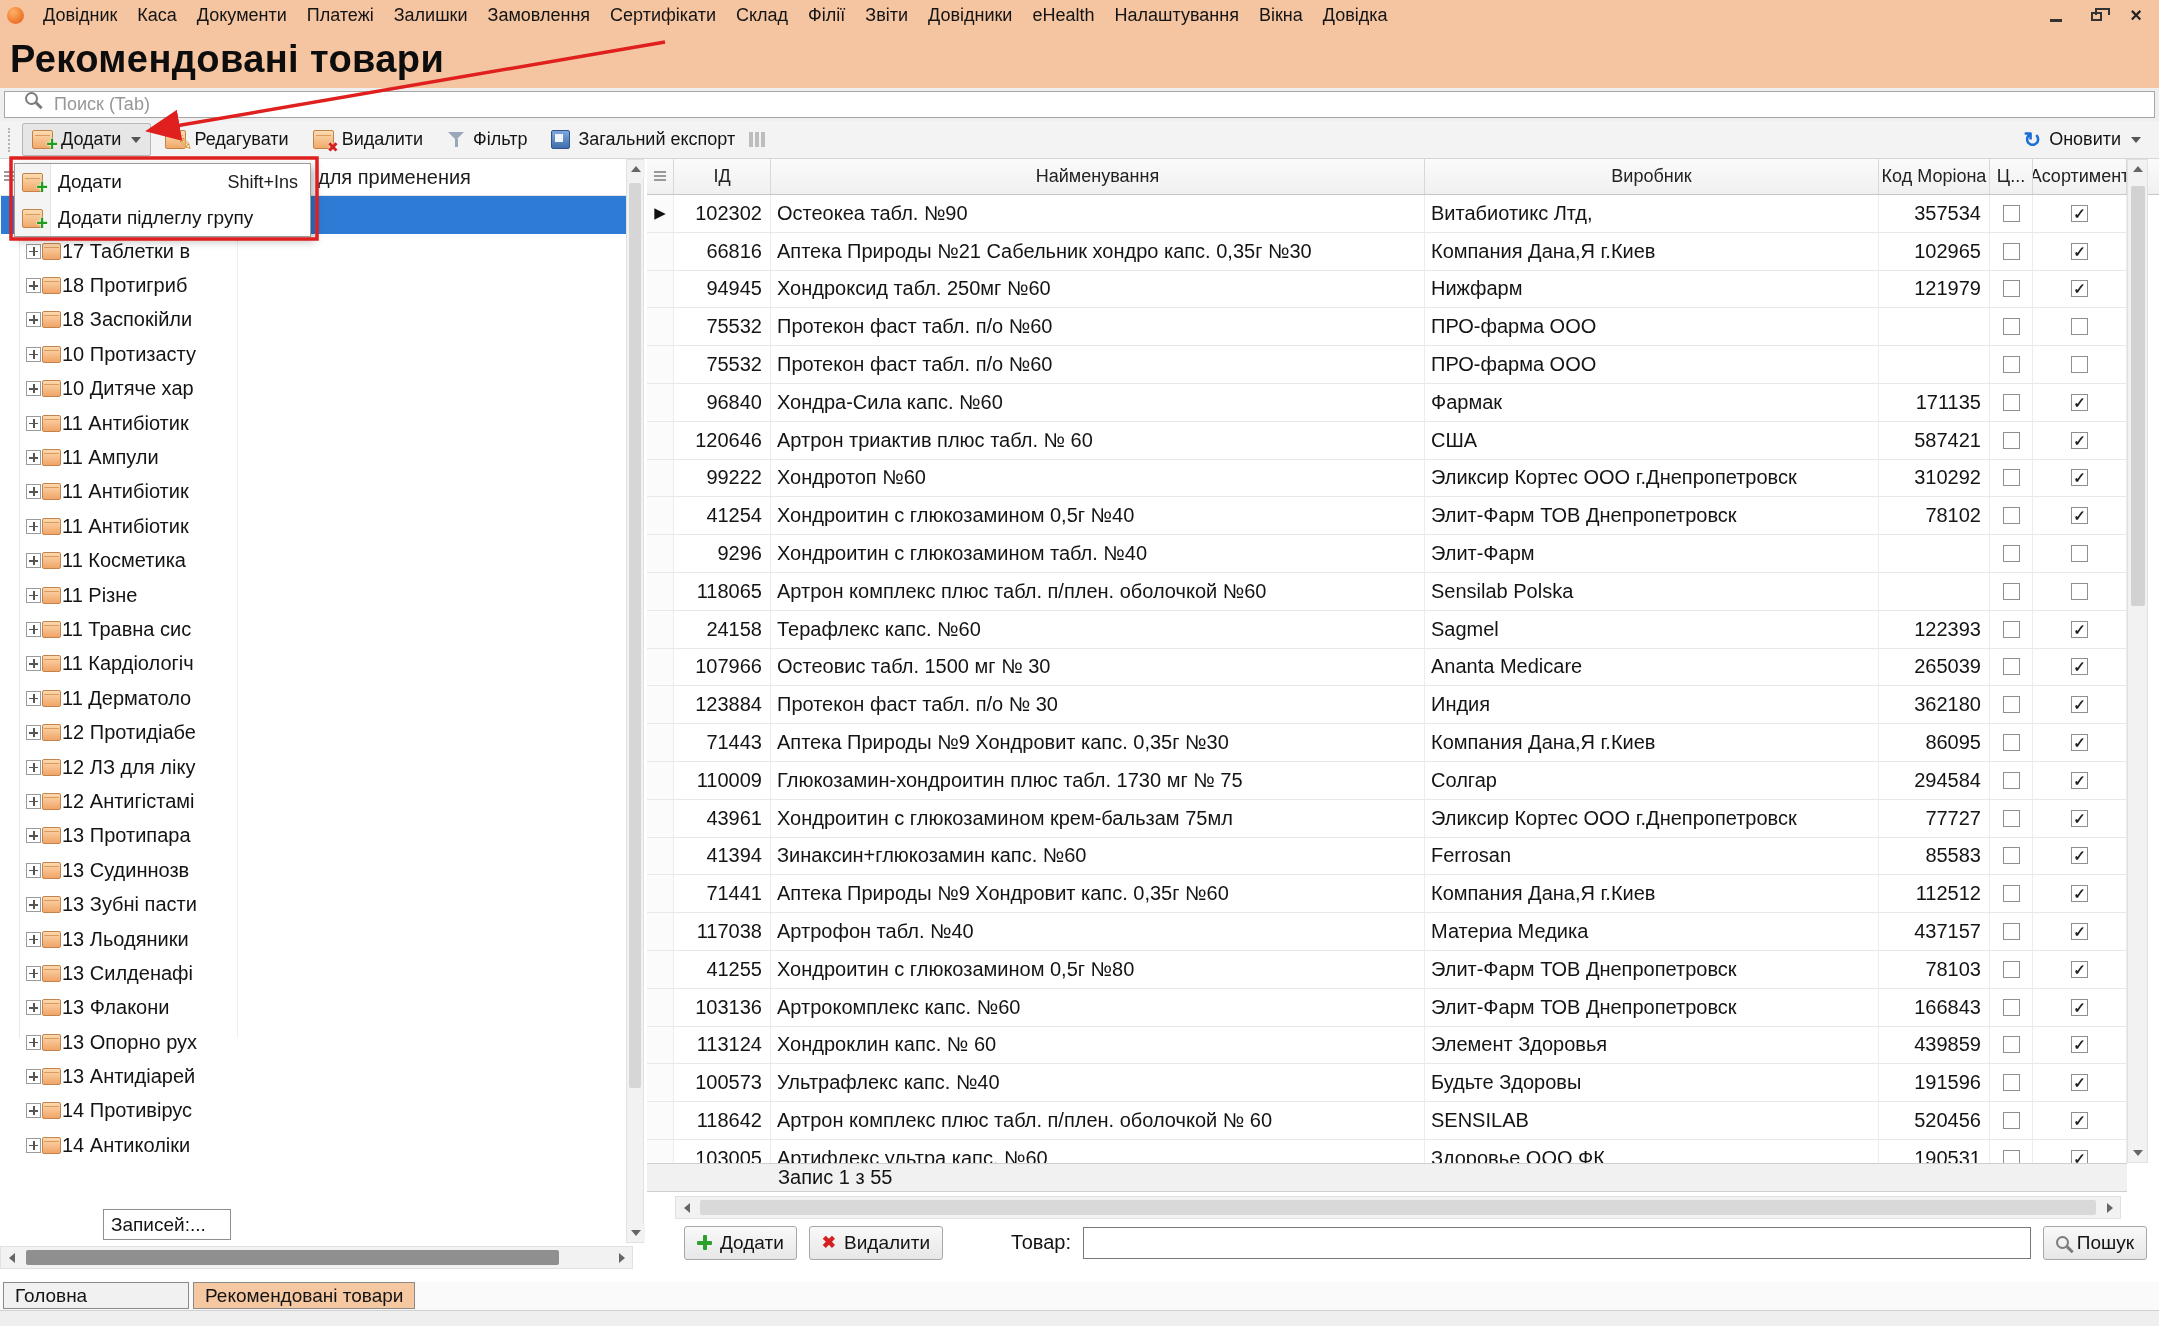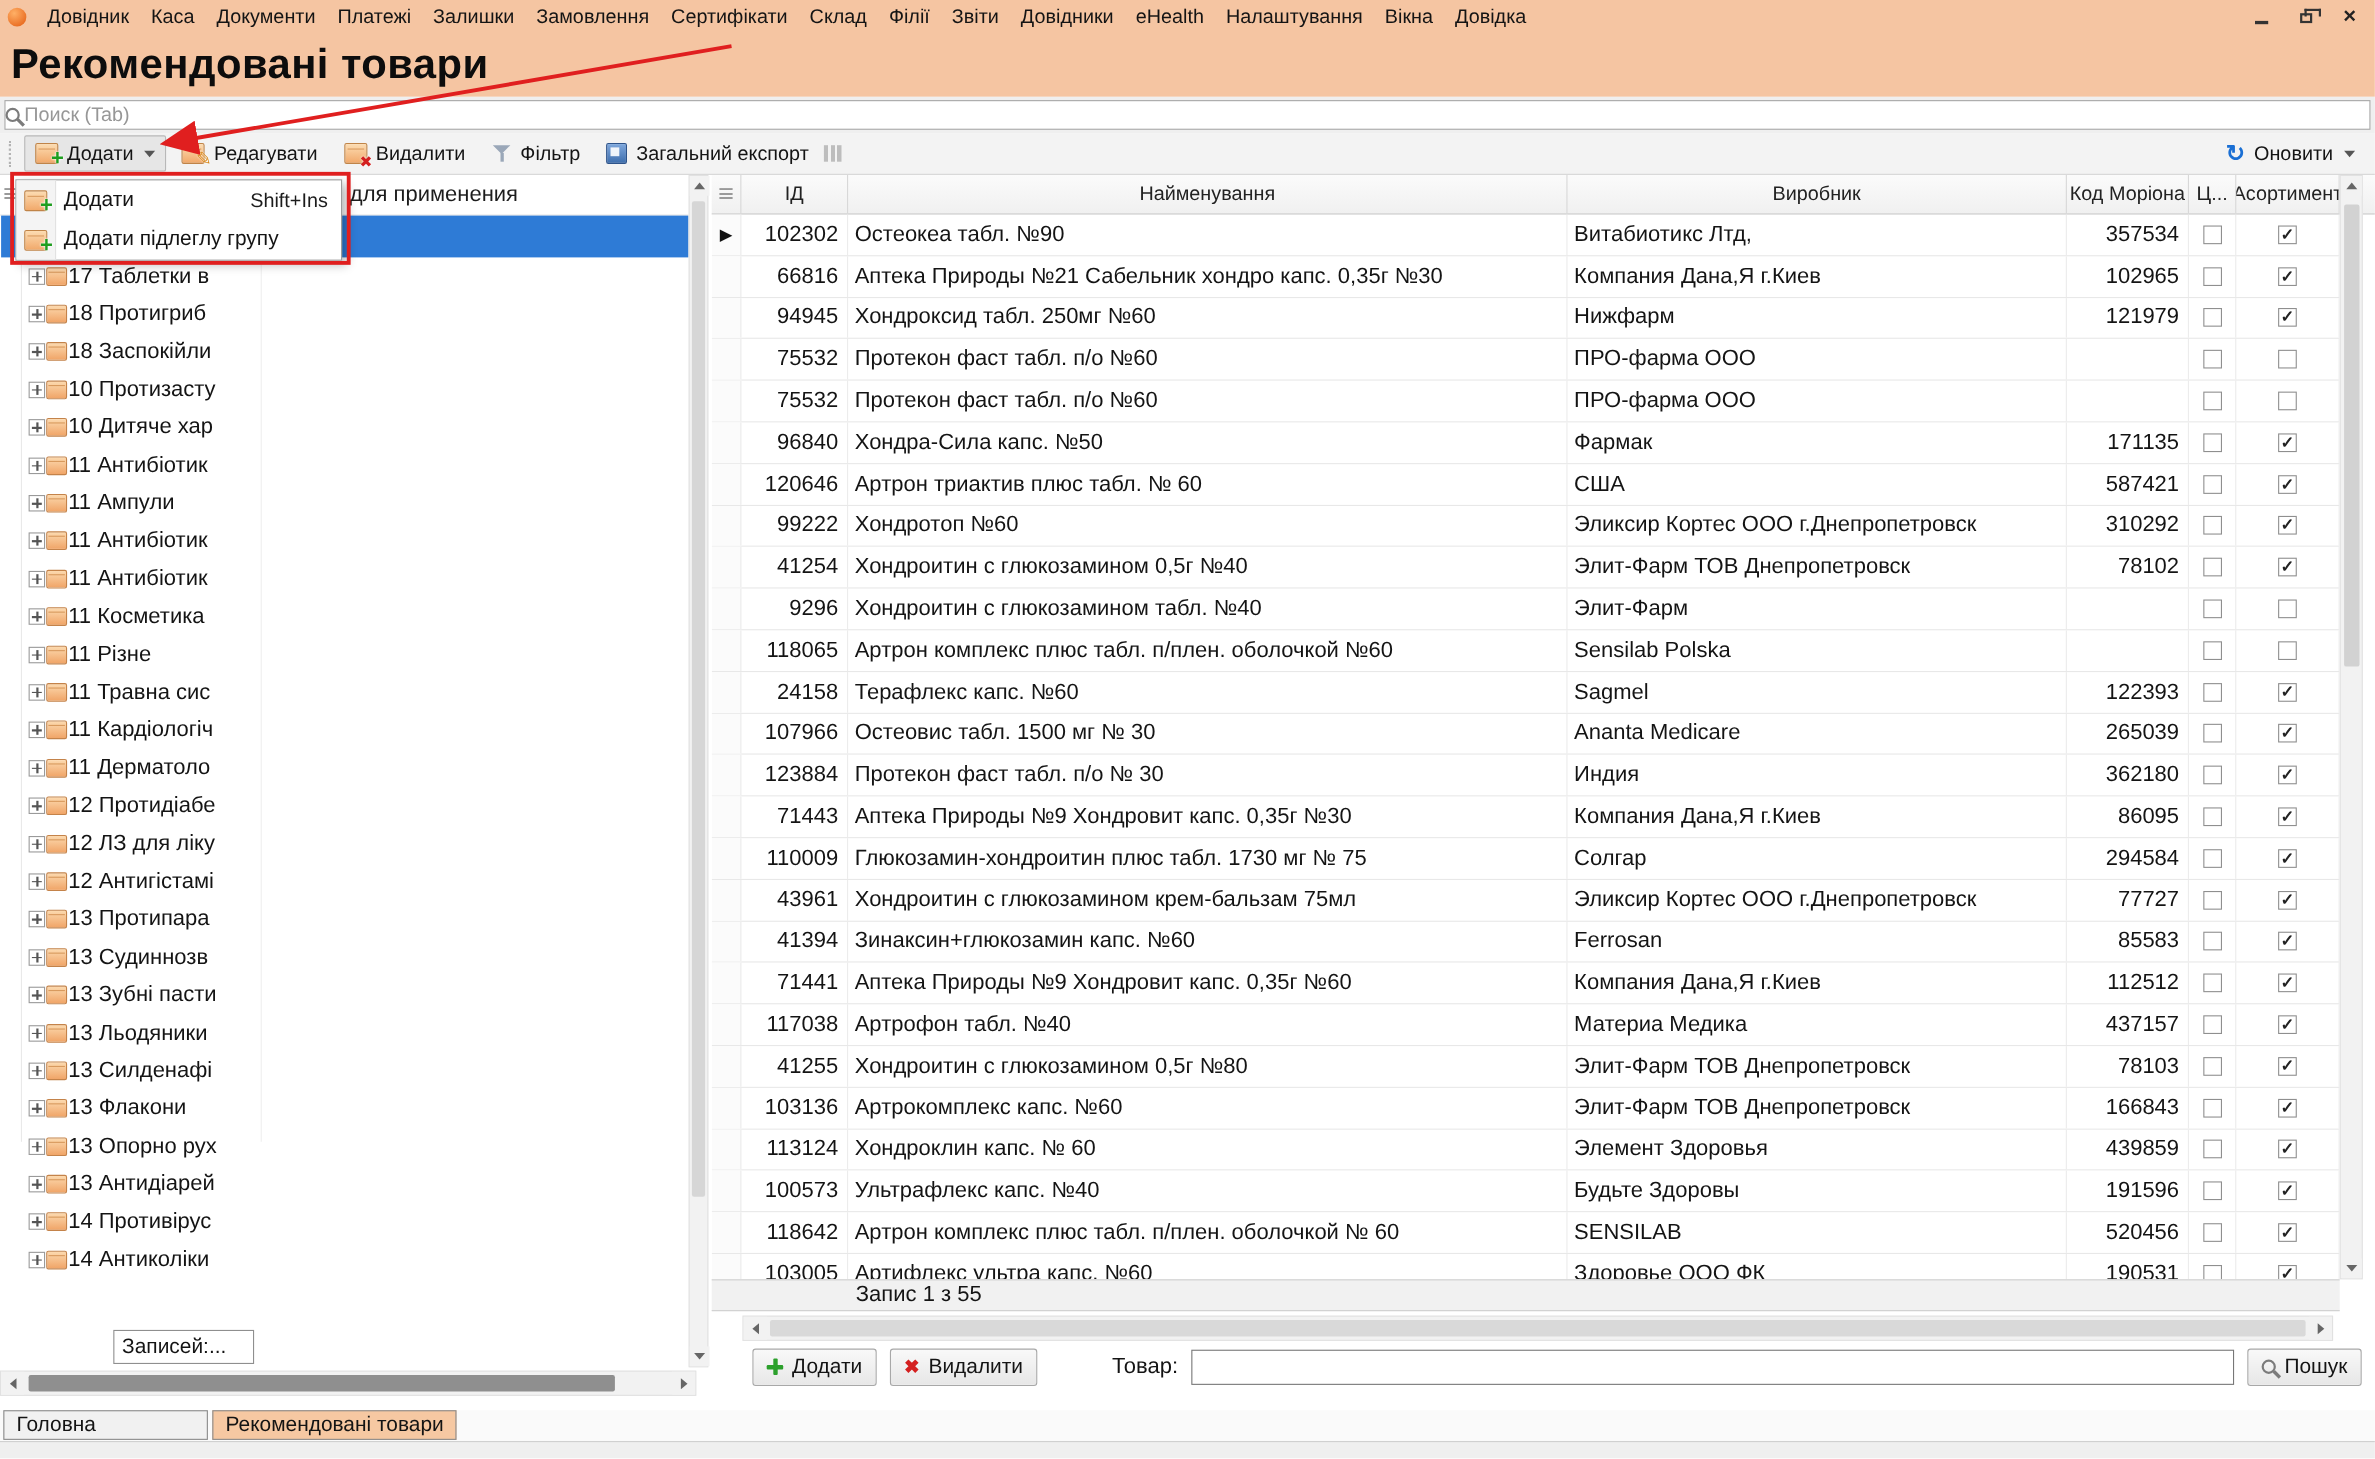--- a/index.html
+++ b/index.html
@@ -17,21 +17,21 @@
 .restore-glyph::before{content:"";position:absolute;left:2px;top:-6px;width:11px;height:5px;border:2px solid #333;border-bottom:none}
 .close-glyph{font-size:20px;line-height:1;color:#222;font-weight:bold}
 .close-glyph::after{content:"×"}
 
 
 .titlebar{position:absolute;left:0;top:30px;right:0;height:58px;background:#f5c5a2;display:flex;align-items:center;padding-left:10px;z-index:4}
 .titlebar h1{font-size:38px;font-weight:bold;letter-spacing:.4px;color:#0d0d0d}
 
 
 .searchrow{position:absolute;left:0;top:88px;right:0;height:33px;background:#efefef;padding:3px 4px;z-index:4}
-.searchbox{height:27px;background:#fff;border:1px solid #a6a6a6;display:flex;align-items:center;gap:4px;padding:0 0}
+.searchbox{height:27px;background:#fff;border:1px solid #a6a6a6;display:flex;gap:16px;padding:0 20px}
 .searchbox input{border:none;outline:none;flex:1;font-size:18px;font-family:inherit;color:#333;background:transparent}
 .searchbox input::placeholder{color:#979797}
 .mag{width:13px;height:13px;border:2px solid #7b7b7b;border-radius:50%;position:relative;flex:0 0 auto}
 .mag::after{content:"";position:absolute;width:8px;height:2.5px;background:#7b7b7b;transform:rotate(45deg);right:-7px;bottom:-3px}
 
 
 .toolbar{position:absolute;left:0;top:121px;right:0;height:38px;background:#f3f3f3;border-bottom:1px solid #d6d6d6;display:flex;align-items:center;padding:0 8px;font-size:18px;gap:4px;z-index:4}
 .grip{width:4px;height:24px;border-left:2px dotted #b3b3b3;margin-right:6px}
 .tbtn{display:flex;align-items:center;gap:8px;padding:5px 9px;border:1px solid transparent;border-radius:2px;white-space:nowrap}
 .tbtn.pressed{background:#e6e6e6;border-color:#b8b8b8}
@@ -451,21 +451,21 @@
         <div class="tcell cbc">
           <span class="cb"></span>
         </div>
         <div class="tcell cbc">
           <span class="cb"></span>
         </div>
       </div>
       <div class="trow">
         <div class="tcell gutter"></div>
         <div class="tcell num">96840</div>
-        <div class="tcell txt">Хондра-Сила капс. №50</div>
+        <div class="tcell txt">Хондра-Сила капс. №60</div>
         <div class="tcell txt">Фармак</div>
         <div class="tcell num">171135</div>
         <div class="tcell cbc">
           <span class="cb"></span>
         </div>
         <div class="tcell cbc">
           <span class="cb checked"></span>
         </div>
       </div>
       <div class="trow">

